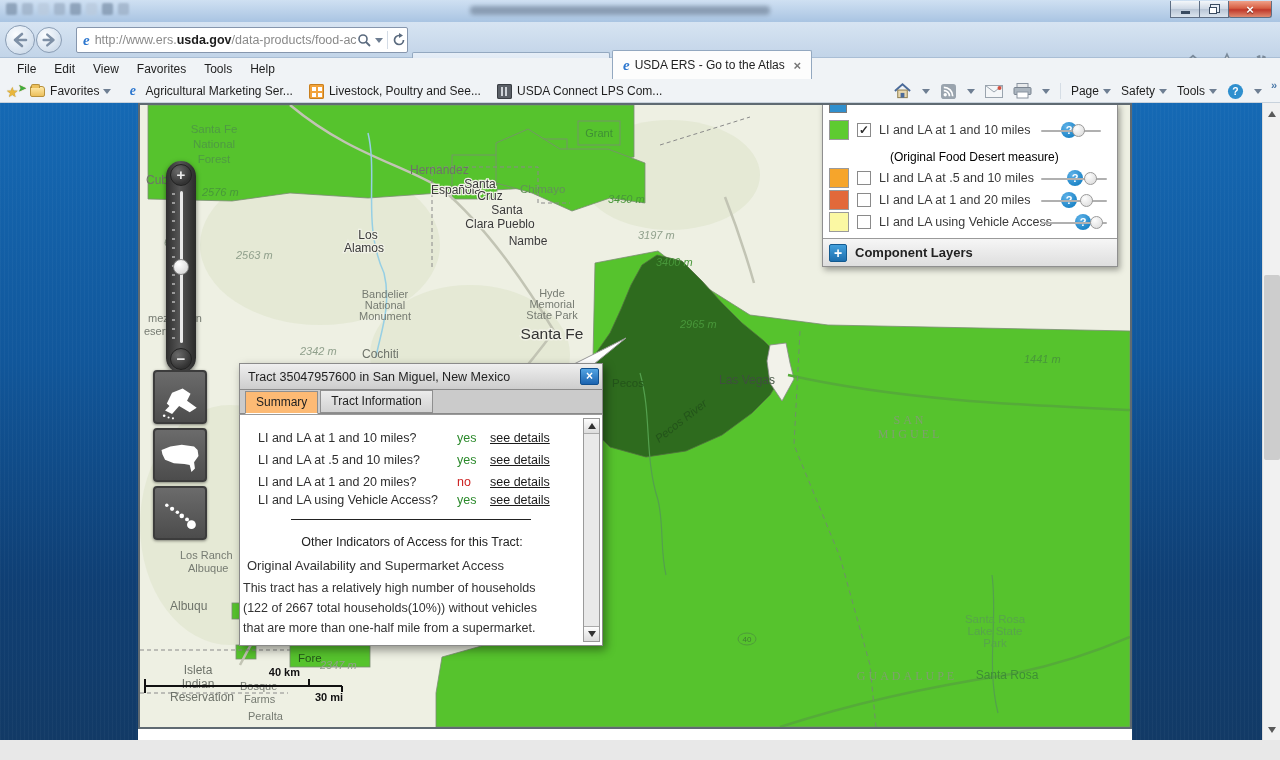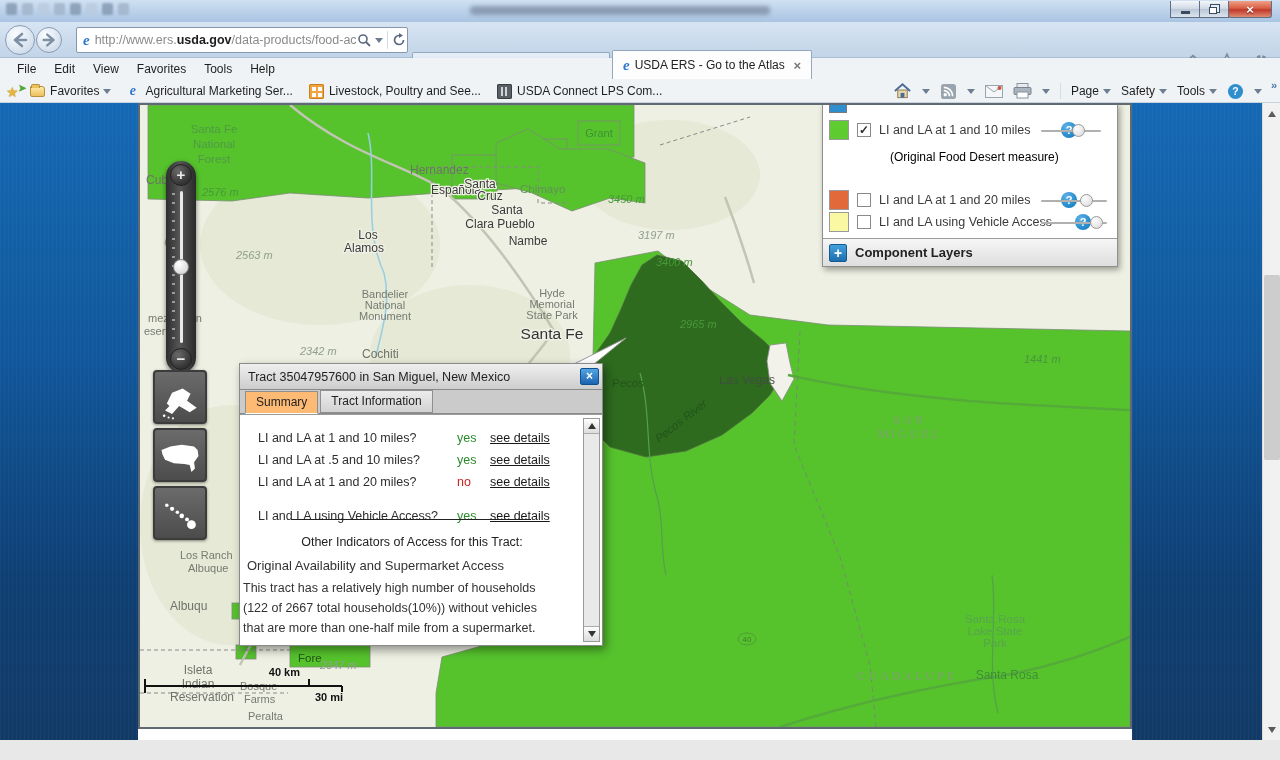--- a/index.html
+++ b/index.html
@@ -477,20 +477,29 @@
           <div class="lg-row" style="top:16px">
             <span class="lg-swatch" style="background:#5ecb30"></span>
             <span class="lg-check">✓</span>
             <span class="lg-label">LI and LA at 1 and 10 miles</span>
             <span class="lg-help" style="left:238px">?</span>
             <span class="lg-slider" style="left:260px;width:60px;top:10px;left:218px">
                 <span class="lg-knob" style="left: 62%;"></span>
               </span>
           </div>
           <div class="lg-note" style="top:46px">(Original Food Desert measure)</div>
+          <div class="lg-row" style="top:64px">
+            <span class="lg-swatch" style="background:#f6a52b"></span>
+            <span class="lg-check"></span>
+            <span class="lg-label">LI and LA at .5 and 10 miles</span>
+            <span class="lg-help" style="left:244px">?</span>
+            <span class="lg-slider">
+                <span class="lg-knob" style="left: 74%;"></span>
+              </span>
+          </div>
           <div class="lg-row" style="top:86px">
             <span class="lg-swatch" style="background:#e2693a"></span>
             <span class="lg-check"></span>
             <span class="lg-label">LI and LA at 1 and 20 miles</span>
             <span class="lg-help" style="left:238px">?</span>
             <span class="lg-slider">
                 <span class="lg-knob" style="left: 68%;"></span>
               </span>
           </div>
           <div class="lg-row" style="top:108px">
@@ -531,21 +540,21 @@
           <div class="q-row" style="top:38px">
             <span>LI and LA at .5 and 10 miles?</span>
             <span class="ans yes">yes</span>
             <span class="details">see details</span>
           </div>
           <div class="q-row" style="top:60px">
             <span>LI and LA at 1 and 20 miles?</span>
             <span class="ans no">no</span>
             <span class="details">see details</span>
           </div>
-          <div class="q-row" style="top:94px">
+          <div class="q-row" style="top:78px">
             <span>LI and LA using Vehicle Access?</span>
             <span class="ans yes">yes</span>
             <span class="details">see details</span>
           </div>
           <div id="sep-line"></div>
           <div id="other-header">Other Indicators of Access for this Tract:</div>
           <div id="vehicle-header">Original Availability and Supermarket Access</div>
           <div id="popup-par">This tract has a relatively high number of households (122 of 2667 total households(10%)) without vehicles that are more than one-half mile from a supermarket.</div>
           <div id="popup-scroll">
             <div id="ps-up" class="ps-btn">

